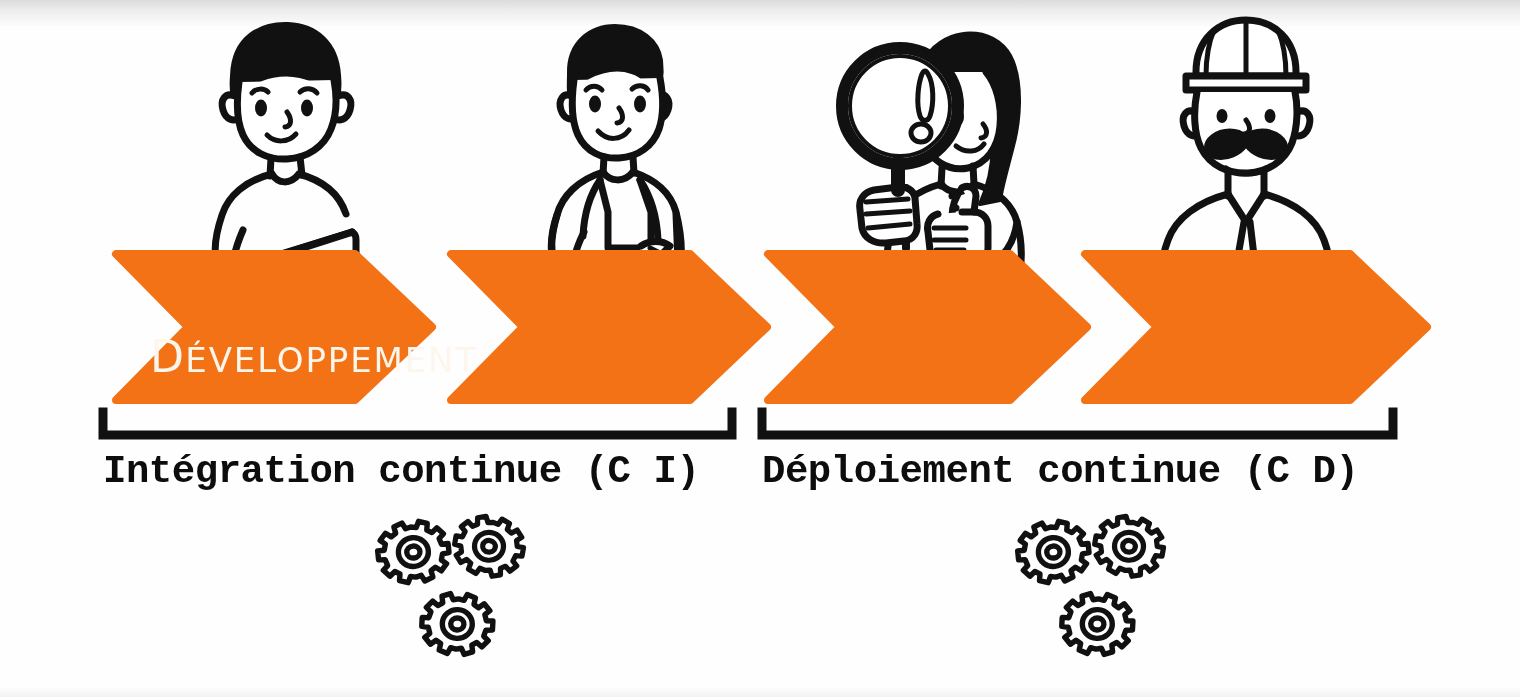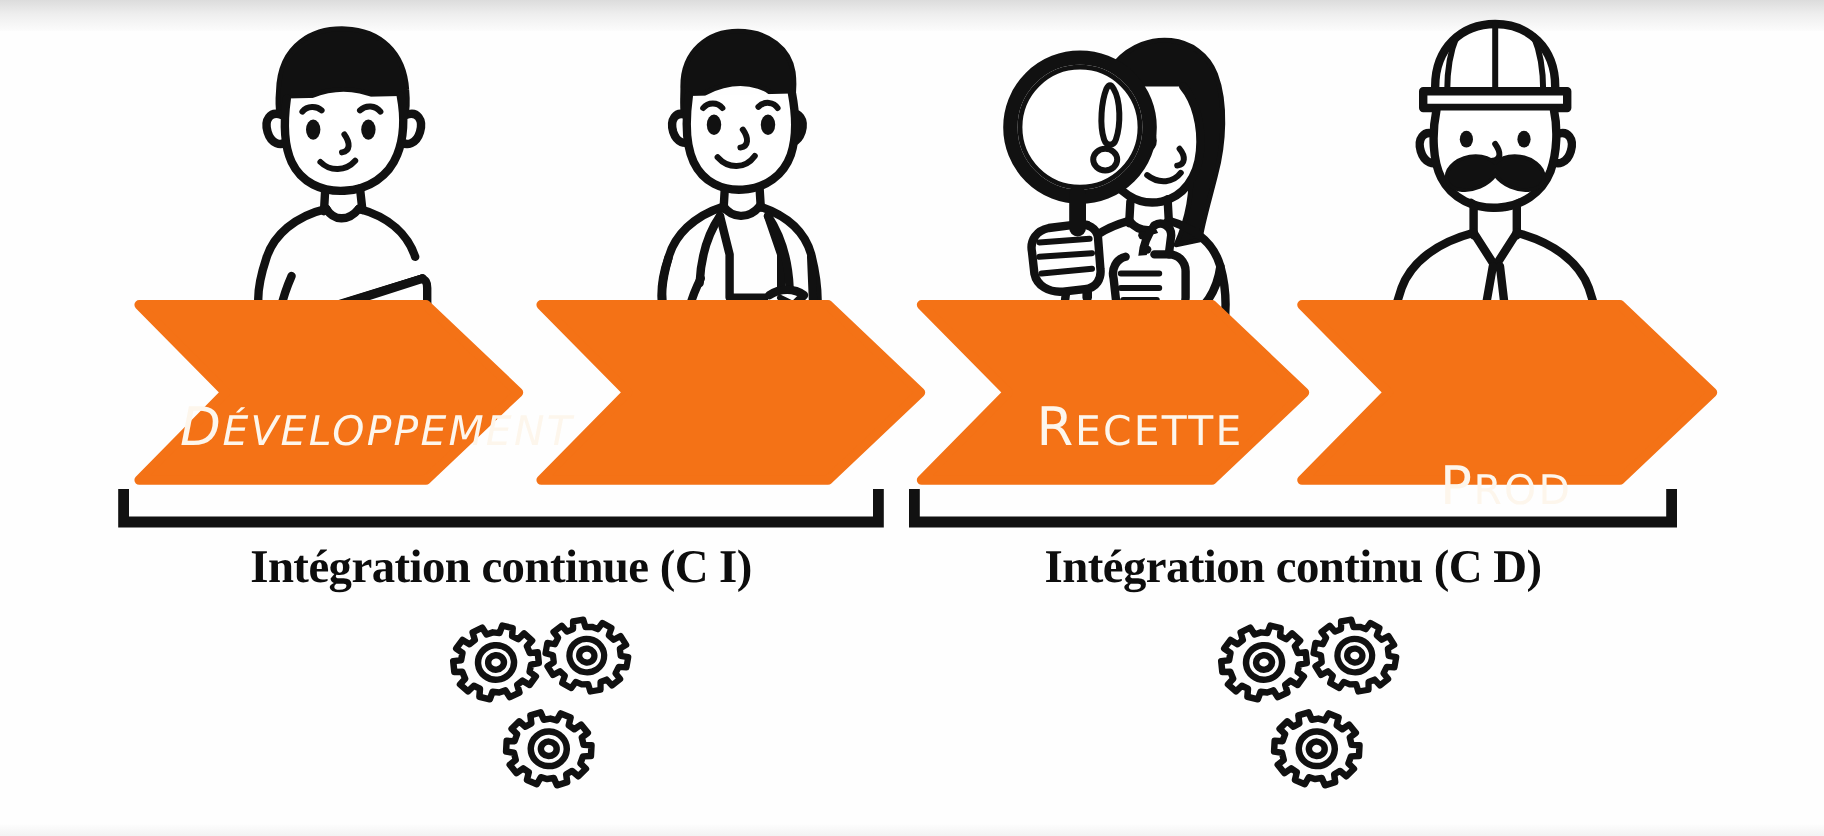--- a/index.html
+++ b/index.html
@@ -52,25 +52,25 @@
   }
   .chev-label .cap {
     font-size: 1.30em;
     letter-spacing: 0.03em;
   }
 
   
   .caption {
     position: absolute;
     color: #0d0d0d;
-    font-family: Liberation Serif, serif;
+    font-family: Liberation Mono, monospace;
     font-weight: 700;
     font-size: 39px;
     letter-spacing: -0.012em;
-    text-align: center;
+    text-align: left;
     white-space: nowrap;
   }
 </style>
 </head>
 <body>
 
 <div id="stage">
 
   <div class="top-haze"></div>
 
@@ -290,47 +290,43 @@
 
   <svg class="layer" width="1520" height="697" viewBox="0 0 1520 697">
     <g fill="#F47216" stroke="#F47216" stroke-width="8" stroke-linejoin="round">
       <path d="M116 254 L355 254 L432 327 L355 400 L116 400 L188 327 Z"></path>
       <path d="M451 254 L690 254 L767 327 L690 400 L451 400 L523 327 Z"></path>
       <path d="M768 254 L1010 254 L1087 327 L1010 400 L768 400 L840 327 Z"></path>
       <path d="M1085 254 L1350 254 L1427 327 L1350 400 L1085 400 L1157 327 Z"></path>
     </g>
   </svg>
 
-  <div class="chev-label" style="left:150px; top:296px; width:290px; font-size:34px;font-style:italic;">
+  <div class="chev-label" style="left:150px; top:296px; width:290px; font-size:34px;">
     <span><span class="cap">D</span>ÉVELOPPEMENT</span>
   </div>
 
   <div class="chev-label" style="left:487px; top:272px; width:290px; font-size:34px;">
     <br>
   </div>
 
-  <div class="chev-label" style="left:805px; top:296px; width:290px; font-size:34px;">
-    <span><span class="cap">R</span>ECETTE</span>
-  </div>
 
   <div class="chev-label" style="left:1110px; top:272px; width:290px; font-size:34px;">
     <br>
-    <span><span class="cap">P</span>ROD</span>
   </div>
 
   <svg class="layer" width="1520" height="697" viewBox="0 0 1520 697">
     <g fill="none" stroke="#111" stroke-width="9" stroke-linecap="square" stroke-linejoin="miter">
       <path d="M103 412 L103 435 L732 435 L732 412"></path>
       <path d="M762 412 L762 435 L1393 435 L1393 412"></path>
     </g>
   </svg>
 
   <div class="caption" style="left:103px; top:450px; width:629px;">Intégration continue (C I)</div>
 
-  <div class="caption" style="left:762px; top:450px; width:631px;">Intégration continu (C D)</div>
+  <div class="caption" style="left:762px; top:450px; width:631px;">Déploiement continue (C D)</div>
 
   <svg class="layer" width="1520" height="697" viewBox="0 0 1520 697">
     <defs>
 
       <g id="gear-shape">
         <path d="M0,-52 L9,-50 L14,-60 L28,-55 L26,-44 L34,-39 L43,-46 L53,-35
                  L45,-28 L48,-18 L59,-18 L59,-3 L48,-2 L45,8 L53,15 L43,26
                  L34,19 L26,24 L28,35 L14,40 L9,30 L0,32 L-9,30 L-14,40
                  L-28,35 L-26,24 L-34,19 L-43,26 L-53,15 L-45,8 L-48,-2
                  L-59,-3 L-59,-18 L-48,-18 L-45,-28 L-53,-35 L-43,-46

